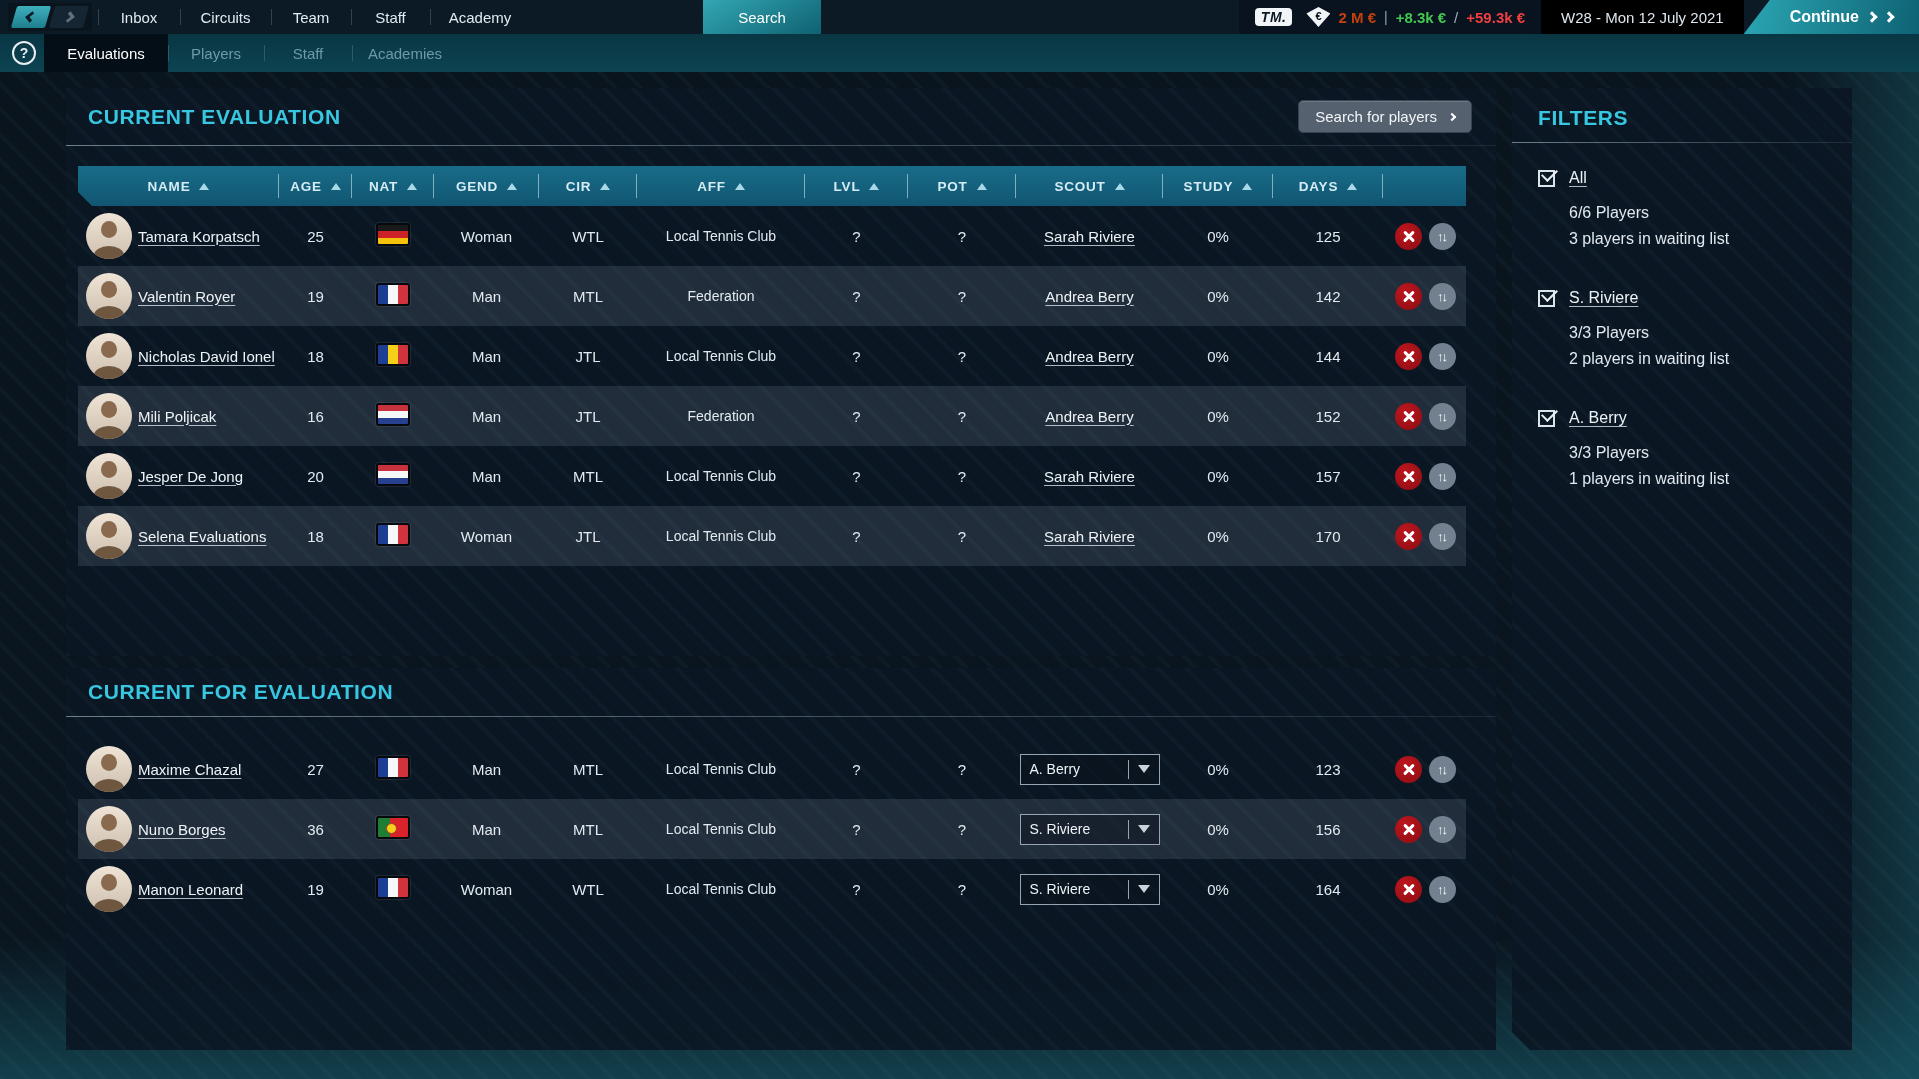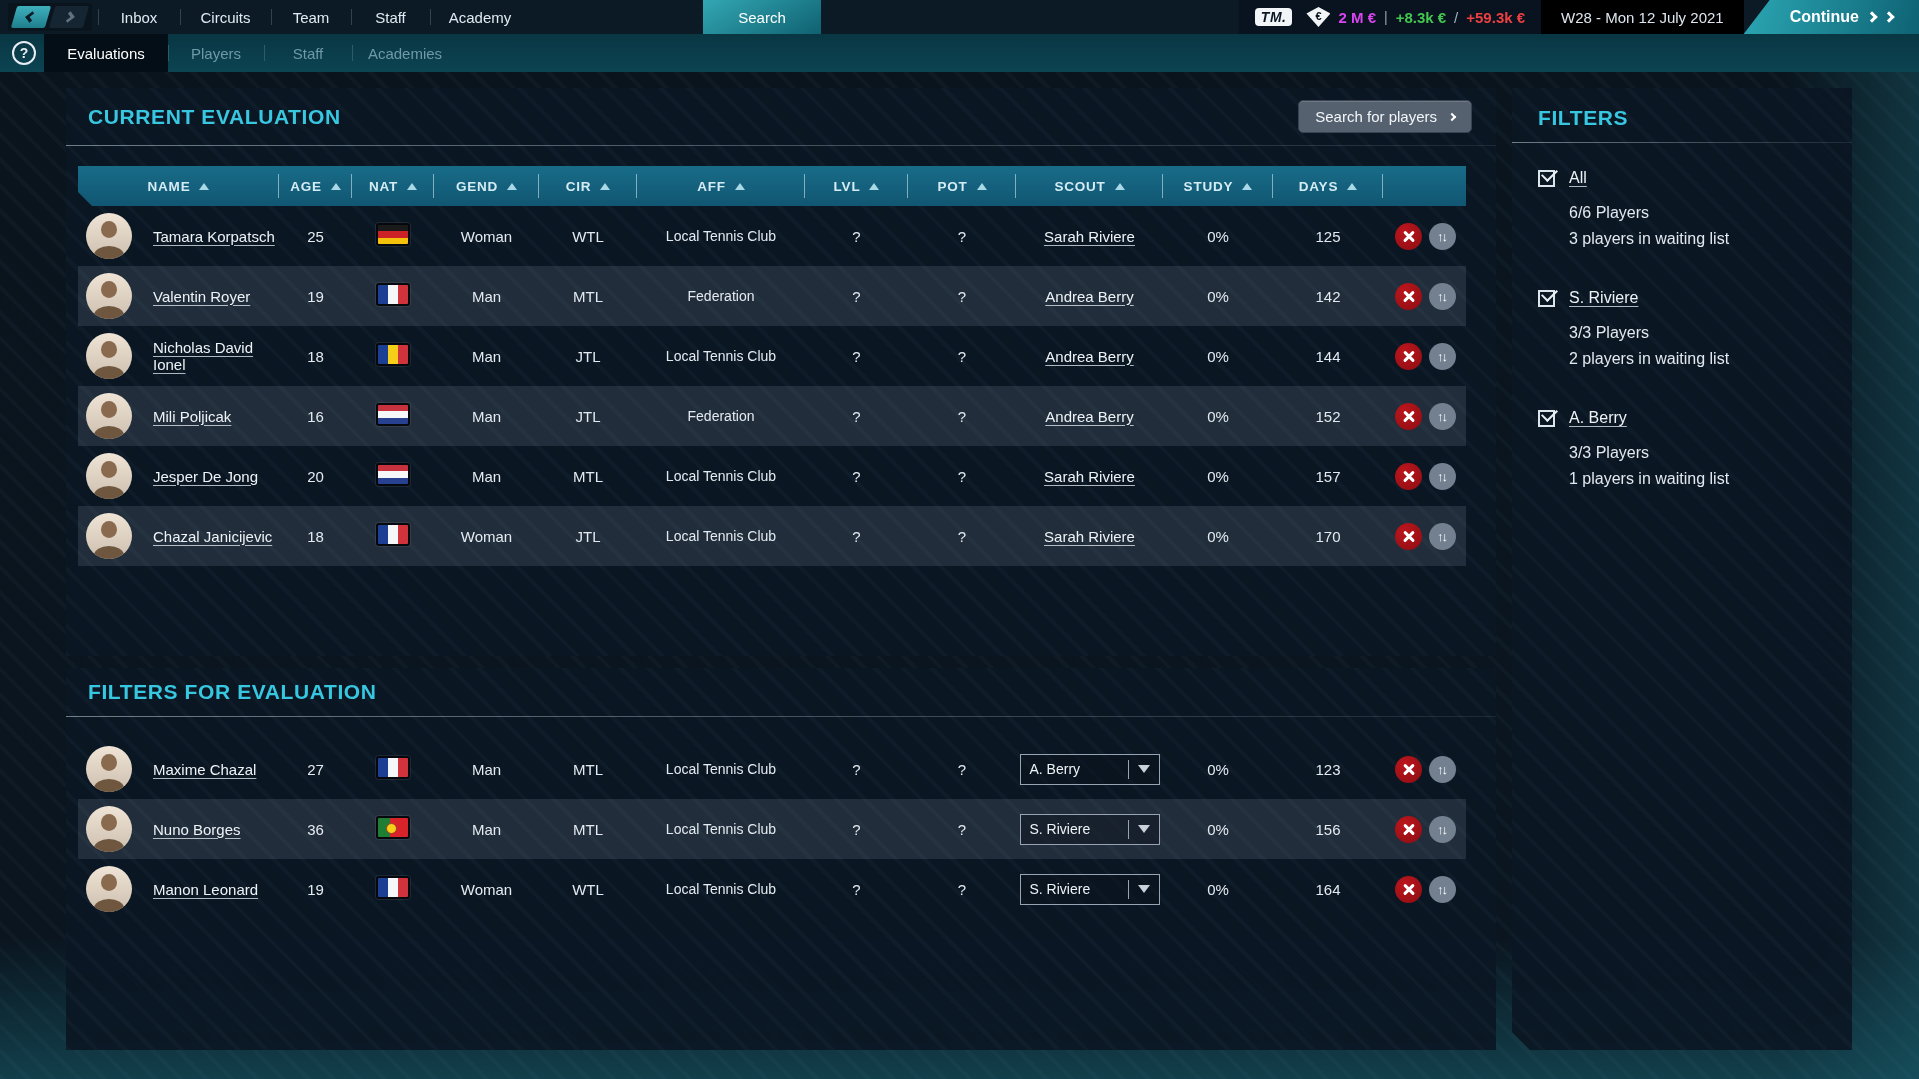--- a/index.html
+++ b/index.html
@@ -37,21 +37,21 @@
 
   .status { margin-left:auto; display:flex; align-items:stretch; }
   .money-block { display:flex; align-items:center; gap:8px; background:#091320; padding:0 16px; }
   .tm-badge { background:#f2f5f8; color:#0b1824; font-weight:800; font-style:italic;
               font-size:14px; padding:1px 6px; border-radius:4px; letter-spacing:.5px; }
   .cash { position:relative; width:24px; height:20px; margin-left:6px; }
   .cash::before { content:""; position:absolute; inset:0;
                   background:#f2f5f7; clip-path:polygon(50% 0,100% 32%,50% 100%,0 32%); }
   .cash::after { content:"€"; position:absolute; left:0; right:0; top:3px; text-align:center;
                  font-size:11px; font-weight:700; color:#0a141d; }
-  .bal { color:#d946ef; font-weight:700; font-size:15px; }
+  .bal { color:#c2410c; font-weight:700; font-size:15px; }
   .pipe { color:#8fa0ad; font-size:14px; }
   .inc { color:#43c74f; font-weight:700; font-size:15px; }
   .sl  { color:#9fb0bd; font-size:15px; }
   .exp { color:#ec4040; font-weight:700; font-size:15px; }
   .date-block { display:flex; align-items:center; padding:0 20px; font-size:15px;
                 color:#dde6ee; background:#000000; }
   .continue { display:flex; align-items:center; gap:5px; color:#fff; font-weight:700;
               font-size:16px; padding:0 26px 0 46px; cursor:pointer;
               background:linear-gradient(105deg,#2ba6b3,#0e6273);
               clip-path:polygon(26px 0,100% 0,100% 100%,0 100%); }
@@ -113,21 +113,21 @@
                    background:rgba(220,240,248,.55); }
   .h-cell.no-sep::after { display:none; }
   .tri-up { width:0; height:0; border-left:5px solid rgba(0,0,0,0);
             border-right:5px solid rgba(0,0,0,0); border-bottom:7px solid #a9d9e7; }
   .tri-down { width:0; height:0; border-left:6px solid rgba(0,0,0,0);
             border-right:6px solid rgba(0,0,0,0); border-top:8px solid #c9d1da; }
 
   .t-row { display:grid; grid-template-columns:var(--cols); height:60px; align-items:center; }
   .t-row:nth-child(even) { background:rgba(125,140,155,.20); }
   .cell { text-align:center; color:#e3eaf1; font-size:15px; }
-  .cell.name { text-align:left;margin-left:15px; }
+  .cell.name { text-align:left; }
   .link { color:#eef3f7; text-decoration:underline; text-underline-offset:3px;
           text-decoration-color:rgba(230,238,244,.75); cursor:pointer; font-size:15px; }
   .cell.aff { font-size:14px; }
 
   .avatar { width:46px; height:46px; border-radius:50%; margin-left:8px; position:relative;
             overflow:hidden; background:linear-gradient(180deg,#efe4d6,#cdbfae); }
   .avatar::before { content:""; position:absolute; top:8px; left:15px; width:16px; height:17px;
             border-radius:50%; background:#8a6a4e; }
   .avatar::after { content:""; position:absolute; bottom:-5px; left:8px; width:30px; height:18px;
             border-radius:50% 50% 0 0; background:#6e563f; }
@@ -401,21 +401,21 @@
                   <span>↑</span>
                   <span>↓</span>
                 </div>
     </div>
   </div>
 
   <div class="t-row">
     <div class="cell">
                 <div class="avatar"></div>
               </div>
-    <div class="cell name"><span class="link">Chazal Janicijevic</span></div>
+    <div class="cell name"><span class="link">Selena Evaluations</span></div>
     <div class="cell">18</div>
     <div class="cell"><span class="flag flag-fr"></span></div>
     <div class="cell">Woman</div>
     <div class="cell">JTL</div>
     <div class="cell aff">Local Tennis Club</div>
     <div class="cell">?</div>
     <div class="cell">?</div>
     <div class="cell"><span class="link">Sarah Riviere</span></div>
     <div class="cell">0%</div>
     <div class="cell">170</div>
@@ -426,21 +426,21 @@
                   <span>↓</span>
                 </div>
     </div>
   </div>
 </div>
       </div>
     </div>
 
     <div class="panel panel-waiting">
       <div class="panel-head">
-        <div class="sec-title">FILTERS FOR EVALUATION</div>
+        <div class="sec-title">CURRENT FOR EVALUATION</div>
       </div>
       <div class="divider"></div>
       <div class="tbl rows-wait">
         <div id="wait-rows">
   <div class="t-row">
     <div class="cell">
                 <div class="avatar"></div>
               </div>
     <div class="cell name"><span class="link">Maxime Chazal</span></div>
     <div class="cell">27</div>

